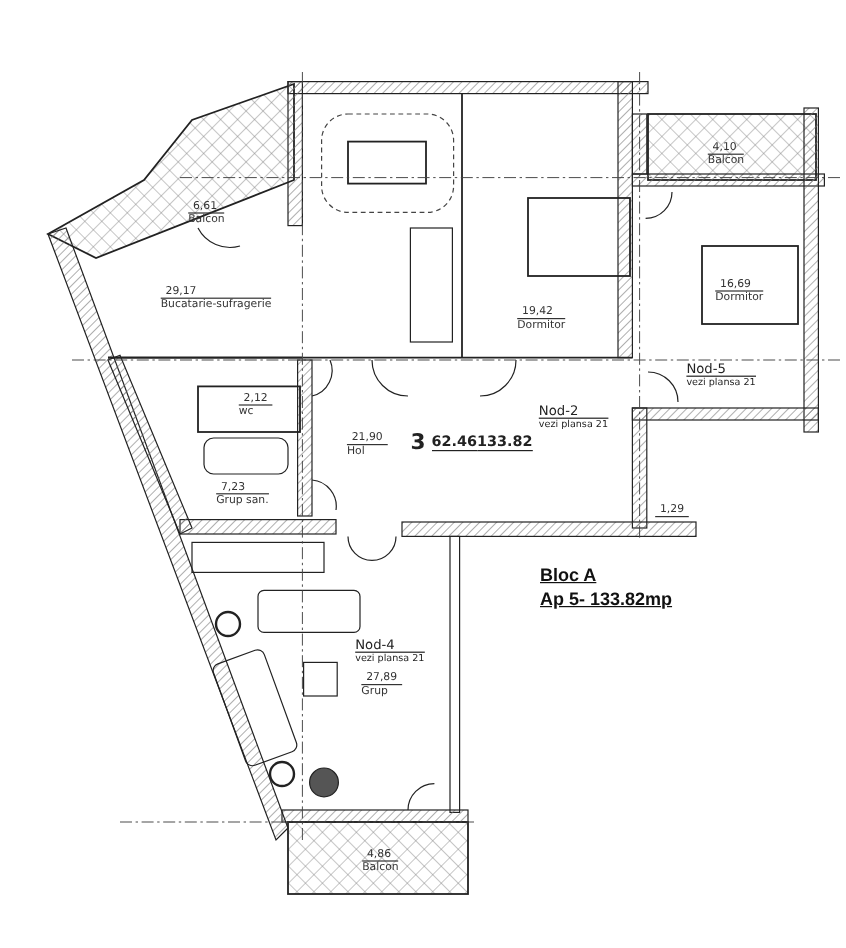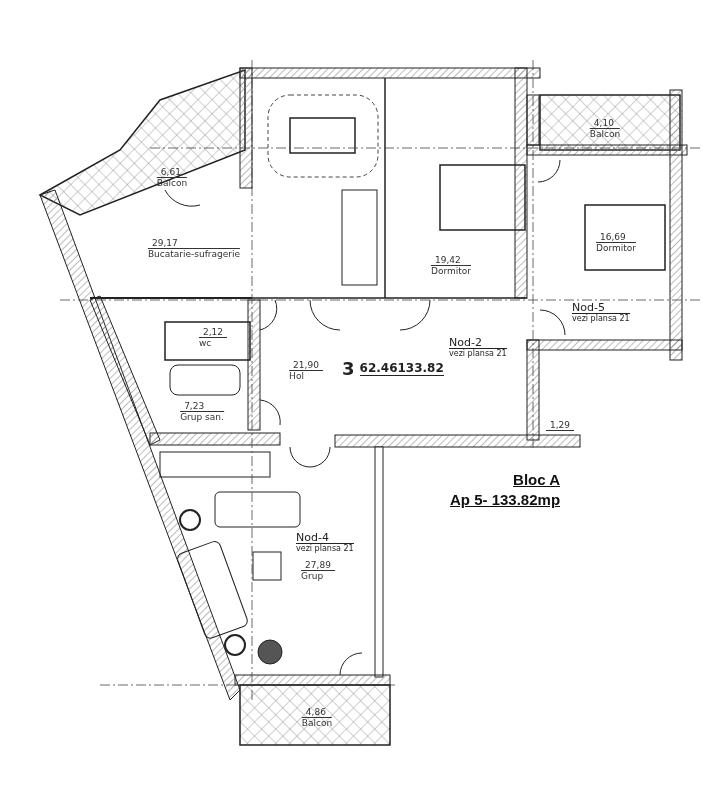--- a/index.html
+++ b/index.html
@@ -8,21 +8,21 @@
   .lbl{position:absolute;text-align:left;color:#333;font-size:9px;line-height:10px;white-space:nowrap;transform:translateX(-50%);}
   .lbl .area{display:block;border-bottom:1px solid #333;padding:0 4px;}
   .lbl .name{display:block;}
   .nod{position:absolute;font-size:10px;color:#222;line-height:10px;white-space:nowrap;}
   .nod .t{display:block;font-size:11px;}
   .nod .s{display:block;font-size:8px;border-top:1px solid #222;}
   .apt{position:absolute;left:342px;top:358px;display:flex;align-items:center;gap:5px;color:#222;}
   .apt .num{font-size:18px;font-weight:bold;}
   .apt .stack{display:flex;flex-direction:row;font-size:12px;font-weight:bold;line-height:14px;}
   .apt .stack span{border-bottom:1px solid #222;}
-  .title{position:absolute;left:450px;top:470px;text-align:right;font-family:"Liberation Sans",sans-serif;font-size:15px;font-weight:bold;color:#111;}
+  .title{position:absolute;left:450px;top:470px;text-align:left;font-family:"Liberation Sans",sans-serif;font-size:15px;font-weight:bold;color:#111;}
   .title span{display:block;text-decoration:underline;line-height:20px;}
 </style>
 </head>
 <body>
 
 <svg width="705" height="790" viewBox="0 0 705 790">
   <defs>
     <pattern id="hatch" width="5" height="5" patternUnits="userSpaceOnUse" patternTransform="rotate(45)">
       <line x1="0" y1="0" x2="0" y2="5" stroke="#777" stroke-width="1"></line>
     </pattern>
@@ -92,21 +92,21 @@
   <line x1="150" y1="148" x2="700" y2="148" stroke="#444" stroke-dasharray="10 3 2 3" stroke-width="0.8"></line>
   <line x1="100" y1="685" x2="395" y2="685" stroke="#444" stroke-dasharray="10 3 2 3" stroke-width="0.8"></line>
   <line x1="252" y1="60" x2="252" y2="700" stroke="#444" stroke-dasharray="10 3 2 3" stroke-width="0.8"></line>
   <line x1="533" y1="60" x2="533" y2="450" stroke="#444" stroke-dasharray="10 3 2 3" stroke-width="0.8"></line>
 </svg>
 
 <div class="lbl" style="left:172px;top:135px;margin-top:32px;">
   <span class="area">6,61</span>
   <span class="name">Balcon</span>
 </div>
-<div class="lbl" style="left:180px;top:238px;margin-left:14px;">
+<div class="lbl" style="left:180px;top:238px;">
   <span class="area">29,17</span>
   <span class="name">Bucatarie-sufragerie</span>
 </div>
 <div class="lbl" style="left:436px;top:255px;margin-left:15px;">
   <span class="area">19,42</span>
   <span class="name">Dormitor</span>
 </div>
 <div class="lbl" style="left:605px;top:118px;">
   <span class="area">4,10</span>
   <span class="name">Balcon</span>

